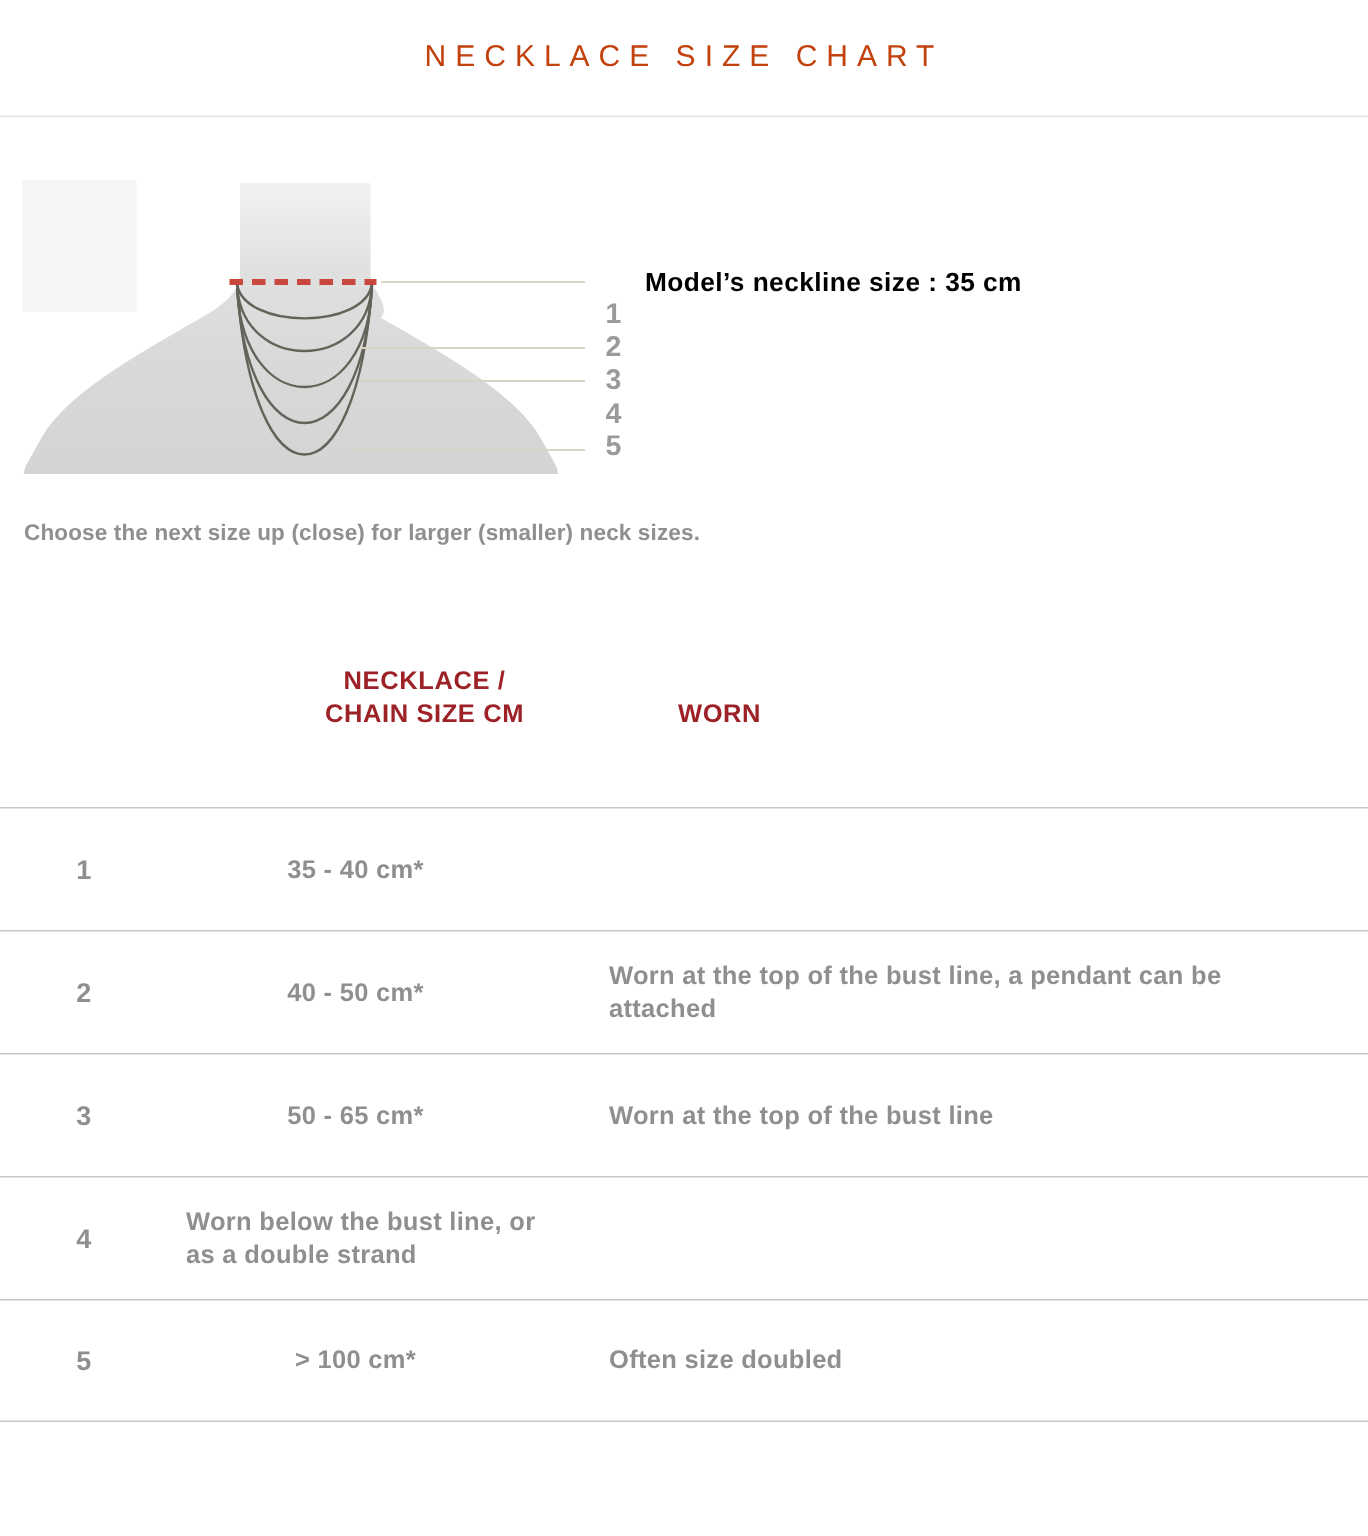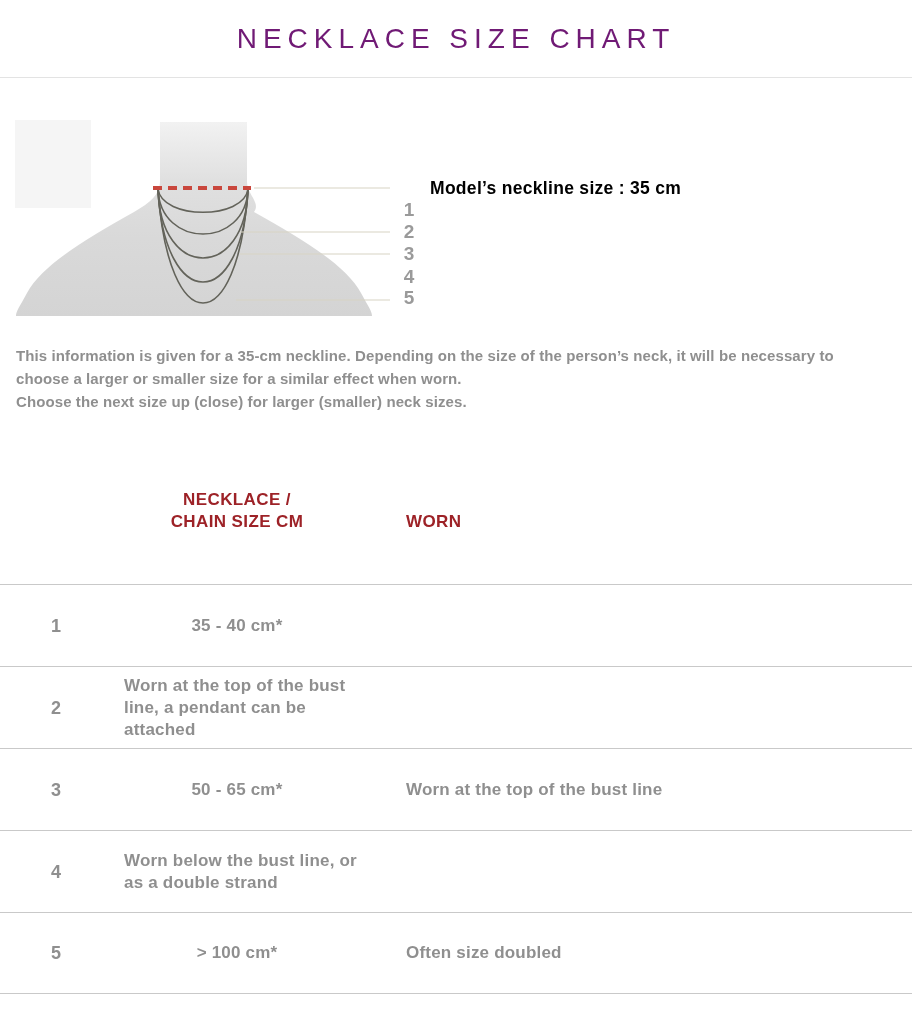--- a/index.html
+++ b/index.html
@@ -13,24 +13,24 @@
 
   
   .page-header {
     height: 78px;
     border-bottom: 1px solid #e3e3e3;
     display: flex;
     align-items: center;
     justify-content: center;
   }
   .page-title {
-    font-size: 28px;
+    font-size: 20px;
     font-weight: 400;
     letter-spacing: 6px;
-    color: #701a75;
+    color: #c2410c;
   }
 
   
   .diagram {
     position: relative;
     margin-top: 32px;
     height: 222px;
   }
   .diagram svg { position: absolute; top: 0; left: 0; }
   .diagram .num {
@@ -65,21 +65,21 @@
   }
   .info p { margin: 0; }
 
   
   .size-table { margin-top: 76px; }
   .t-grid {
     display: grid;
     grid-template-columns: 80px 282px 1fr;
     padding: 0 16px;
   }
-  .t-head { align-items: end; padding-bottom: 51px; }
+  .t-head { align-items: end; padding-bottom: 51px; margin-left: 46px; }
   .t-head .size-col { text-align: center; }
   .t-head .head-txt {
     color: #9d2227;
     font-size: 17px;
     font-weight: 700;
     letter-spacing: 0.4px;
     line-height: 22px;
   }
   .worn-col { padding-left: 28px; }
   .t-row {
@@ -135,21 +135,20 @@
   </svg>
   <span class="num" style="top:89px">1</span>
   <span class="num" style="top:111px">2</span>
   <span class="num" style="top:133px">3</span>
   <span class="num" style="top:156px">4</span>
   <span class="num" style="top:177px">5</span>
   <div class="model-note">Model’s neckline size : 35 cm</div>
 </section>
 
 <section class="info">
-  <p>This information is given for a 35-cm neckline. Depending on the size of the person’s neck, it will be necessary to choose a larger or smaller size for a similar effect when worn.</p>
   <p>Choose the next size up (close) for larger (smaller) neck sizes.</p>
 </section>
 
 <section class="size-table">
   <div class="t-grid t-head">
     <div class="num-col"></div>
     <div class="size-col">
       <div class="head-txt">NECKLACE /</div>
       <div class="head-txt">CHAIN SIZE CM</div>
     </div>
@@ -158,20 +157,21 @@
     </div>
   </div>
 
   <div class="t-grid t-row">
     <div class="cell num-col">1</div>
     <div class="cell size-col">35 - 40 cm*</div>
   </div>
 
   <div class="t-grid t-row">
     <div class="cell num-col">2</div>
+    <div class="cell size-col">40 - 50 cm*</div>
     <div class="cell worn-col">
       <div class="worn-text">Worn at the top of the bust line, a pendant can be attached</div>
     </div>
   </div>
 
   <div class="t-grid t-row">
     <div class="cell num-col">3</div>
     <div class="cell size-col">50 - 65 cm*</div>
     <div class="cell worn-col">
       <div class="worn-text">Worn at the top of the bust line</div>

